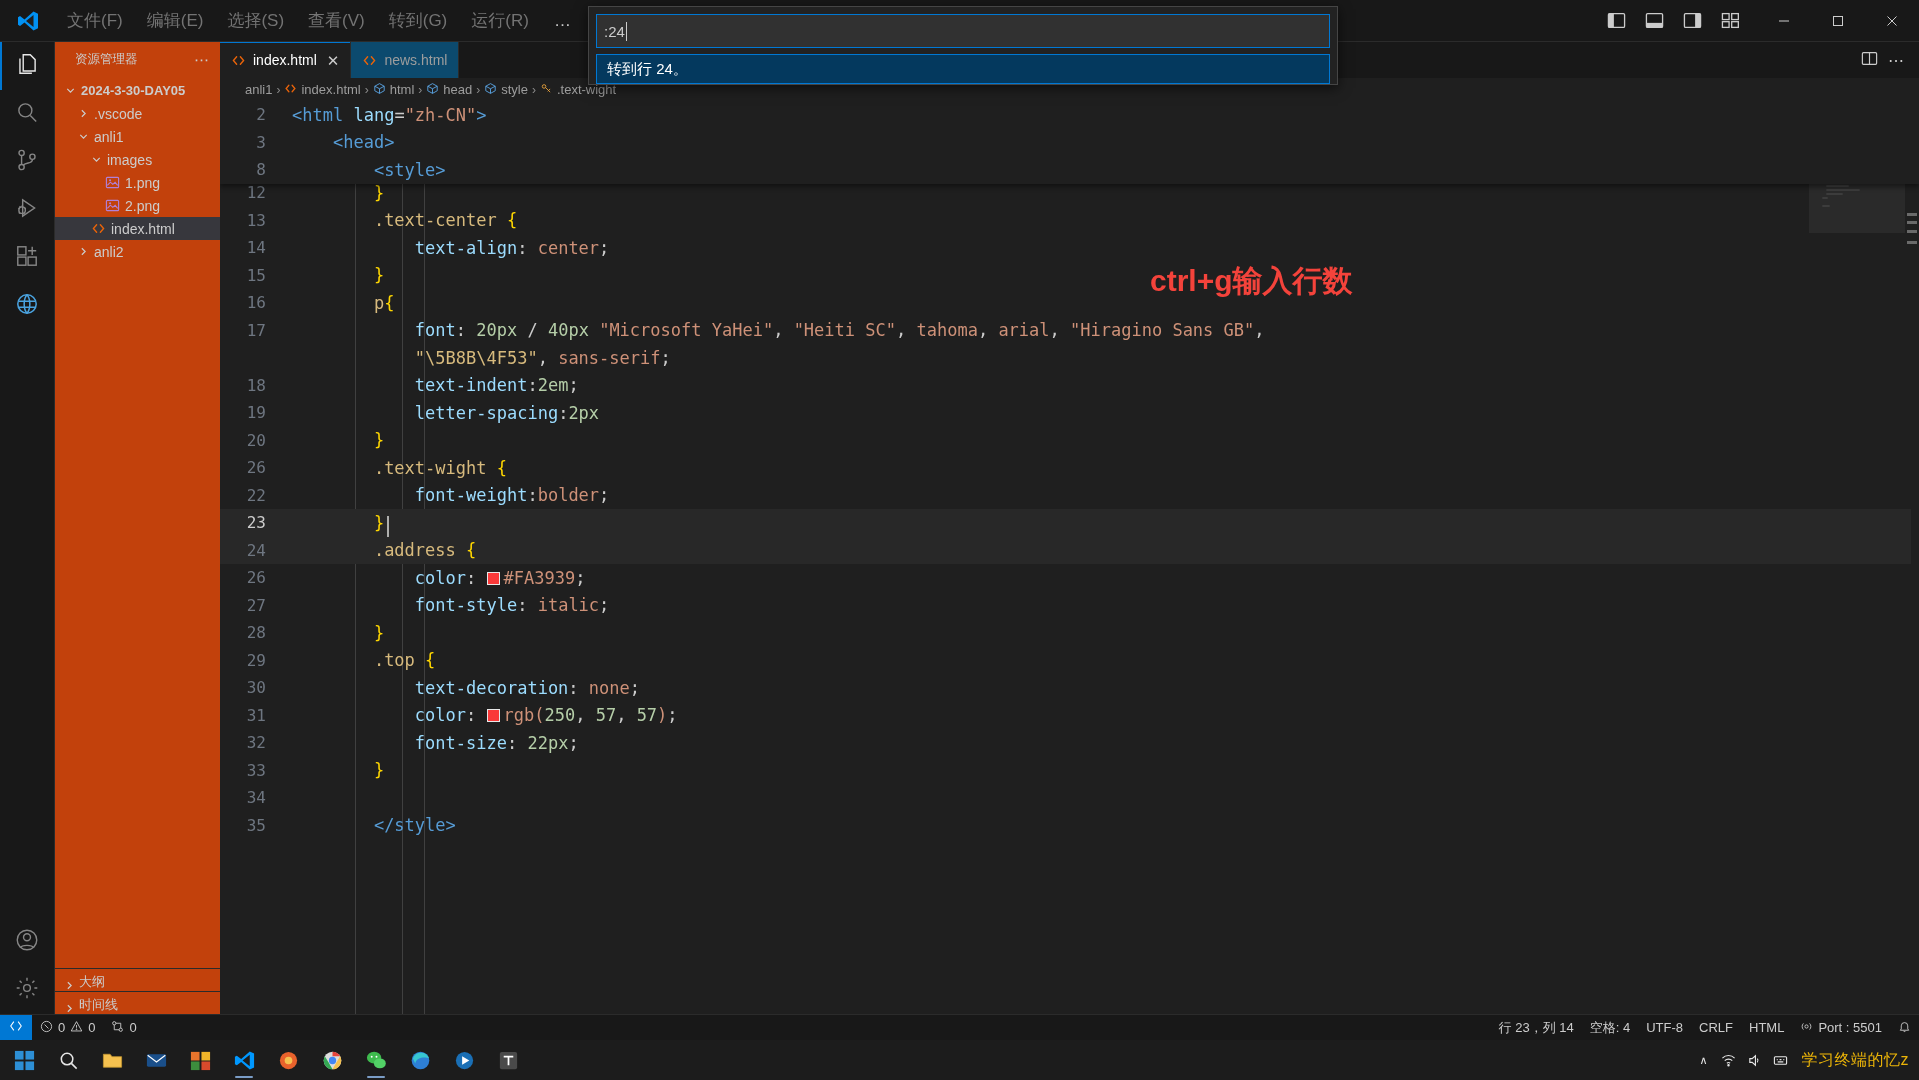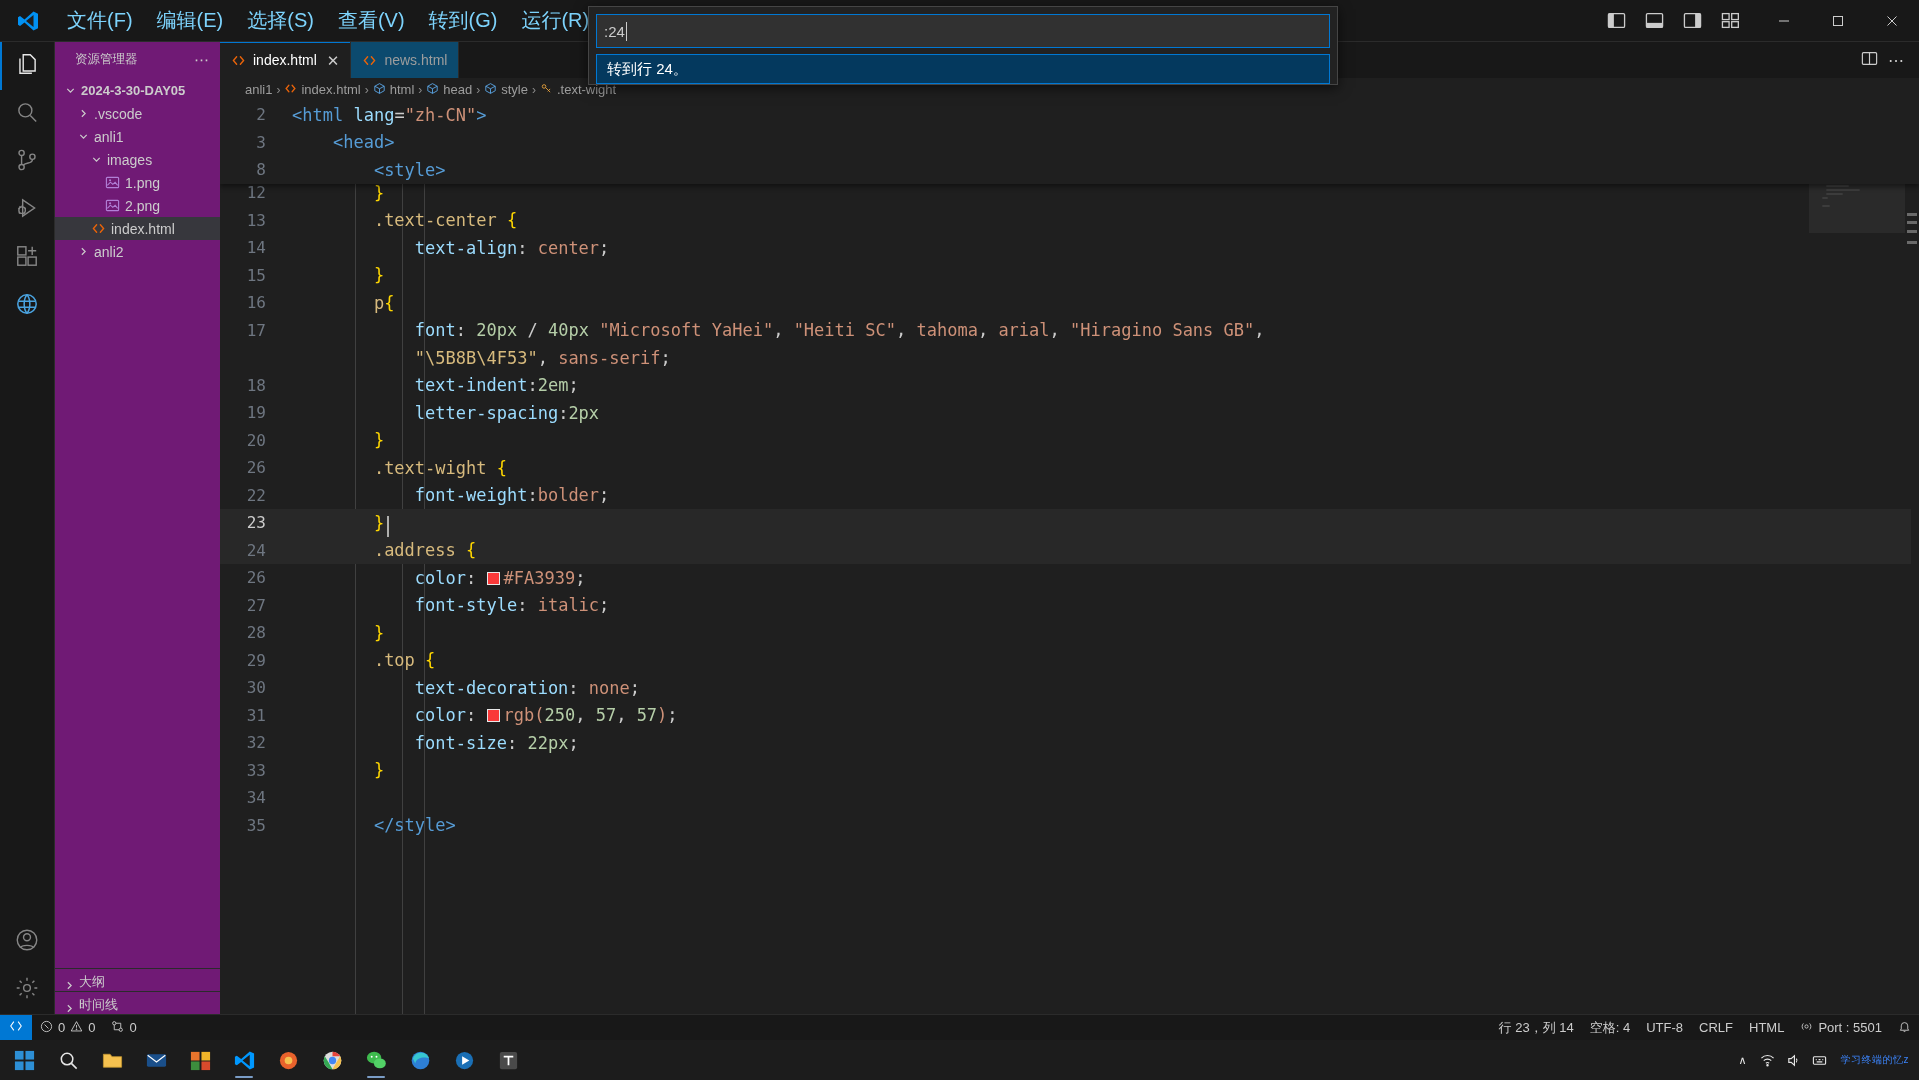--- a/index.html
+++ b/index.html
@@ -13,21 +13,21 @@
 
   
   .titlebar {
     height: 42px; min-height: 42px; background: #181818; display: flex; align-items: center;
     border-bottom: 1px solid #2b2b2b; position: relative; z-index: 40;
   }
   .vs-logo { width: 56px; display: flex; align-items: center; justify-content: center; }
   .vs-logo svg { width: 24px; height: 24px; }
   .menu { display: flex; align-items: center; gap: 2px; }
   .menu-item {
-    color: #7dd3fc; font-size: 20px; padding: 5px 11px; cursor: default; white-space: nowrap;
+    color: #737373; font-size: 17px; padding: 5px 11px; cursor: default; white-space: nowrap;
   }
   .menu-dots { color: #cccccc; font-size: 17px; padding: 3px 12px; letter-spacing: 1px; }
 
   .title-right { margin-left: auto; display: flex; align-items: center; height: 100%; }
   .layout-icons { display: flex; align-items: center; gap: 4px; padding-right: 10px; }
   .lic { width: 34px; height: 30px; display: flex; align-items: center; justify-content: center; }
   .lic svg { width: 19px; height: 19px; }
   .wbtn { width: 54px; height: 42px; display: flex; align-items: center; justify-content: center; color: #cccccc; font-size: 13px; }
   .wbtn svg { width: 12px; height: 12px; }
 
@@ -63,21 +63,21 @@
     position: relative; color: #868686;
   }
   .ab-item.active { color: #e7e7e7; }
   .ab-item.active::before {
     content: ""; position: absolute; left: 0; top: 0; bottom: 0; width: 2px; background: #0078d4;
   }
   .ab-item svg { width: 26px; height: 26px; }
   .ab-spacer { flex: 1; }
 
   
-  .sidebar { width: 165px; background: #701a75; display: flex; flex-direction: column; flex-shrink: 0; }
+  .sidebar { width: 165px; background: #c2410c; display: flex; flex-direction: column; flex-shrink: 0; }
   .sb-head {
     height: 35px; display: flex; align-items: center; justify-content: space-between;
     padding: 0 6px 0 20px;
   }
   .sb-title { color: #cccccc; font-size: 12.5px; }
   .sb-dots { color: #cccccc; font-size: 15px; letter-spacing: 1px; padding: 0 4px; }
   .tree { flex: 1; overflow: hidden; padding-top: 2px; }
   .row {
     height: 23px; display: flex; align-items: center; color: #cccccc; font-size: 14px;
     white-space: nowrap; position: relative; cursor: pointer;
@@ -193,21 +193,21 @@
   .tb-btn svg { width: 23px; height: 23px; }
   .tb-app { position: relative; }
   .tb-app.running::after {
     content: ""; position: absolute; bottom: 2px; left: 50%; transform: translateX(-50%);
     width: 18px; height: 2px; background: #7a9cc6; border-radius: 1px;
   }
   .tb-right { margin-left: auto; display: flex; align-items: center; gap: 4px; padding-right: 10px; color: #e6e6e6; font-size: 12px; }
   .tb-chev { padding: 0 6px; font-size: 11px; color: #e6e6e6; }
   .tb-ic { display: flex; align-items: center; justify-content: center; width: 22px; height: 30px; }
   .tb-ic svg { width: 15px; height: 15px; }
-  .tb-wm { color: #3b82f6; font-size: 10px; padding-left: 6px; letter-spacing: .5px; }
+  .tb-wm { color: #eab308; font-size: 16px; padding-left: 6px; letter-spacing: .5px; }
 </style>
 </head>
 <body>
 
 <div class="app">
 
   <div class="titlebar">
     <div class="vs-logo">
       <svg viewBox="0 0 24 24" fill="none">
         <path d="M17.5 2.5 L22 4.8 V19.2 L17.5 21.5 L8.5 13.5 L4 17 L2 15.8 V8.2 L4 7 L8.5 10.5 Z" fill="#0098ff" opacity="0.95"></path>
@@ -585,20 +585,21 @@
             <div class="cline"><div class="ln">34</div><div class="ctext"><span>        </span></div></div>
             <div class="cline"><div class="ln">35</div><div class="ctext"><span>        </span><span class="t-tag">&lt;/style&gt;</span></div></div>
           </div>
 
         <div class="sticky" id="sticky">
             <div class="cline"><div class="ln">2</div><div class="ctext"><span></span><span class="t-tag">&lt;html </span><span class="t-attr">lang</span><span class="t-punc">=</span><span class="t-str">"zh-CN"</span><span class="t-tag">&gt;</span></div></div>
             <div class="cline"><div class="ln">3</div><div class="ctext"><span>    </span><span class="t-tag">&lt;head&gt;</span></div></div>
             <div class="cline"><div class="ln">8</div><div class="ctext"><span>        </span><span class="t-tag">&lt;style&gt;</span></div></div>
           </div>
 
+        <div class="overlay-note">ctrl+g输入行数</div>
 
         <div class="minimap" id="minimap">
           <div class="mm-slider"></div>
         <div class="mm-block" style="top: 8px; left: 12.8px; width: 6px; opacity: 0.55;"></div>
             <div class="mm-block" style="top: 12px; left: 12.8px; width: 14.7px; opacity: 0.55;"></div>
             <div class="mm-block" style="top: 16px; left: 17.2px; width: 19.95px; opacity: 0.55;"></div>
             <div class="mm-block" style="top: 20px; left: 12.8px; width: 6px; opacity: 0.55;"></div>
             <div class="mm-block" style="top: 24px; left: 12.8px; width: 6px; opacity: 0.55;"></div>
             <div class="mm-block" style="top: 28px; left: 17.2px; width: 86px; opacity: 0.55;"></div>
             <div class="mm-block" style="top: 32px; left: 17.2px; width: 26.25px; opacity: 0.55;"></div>

